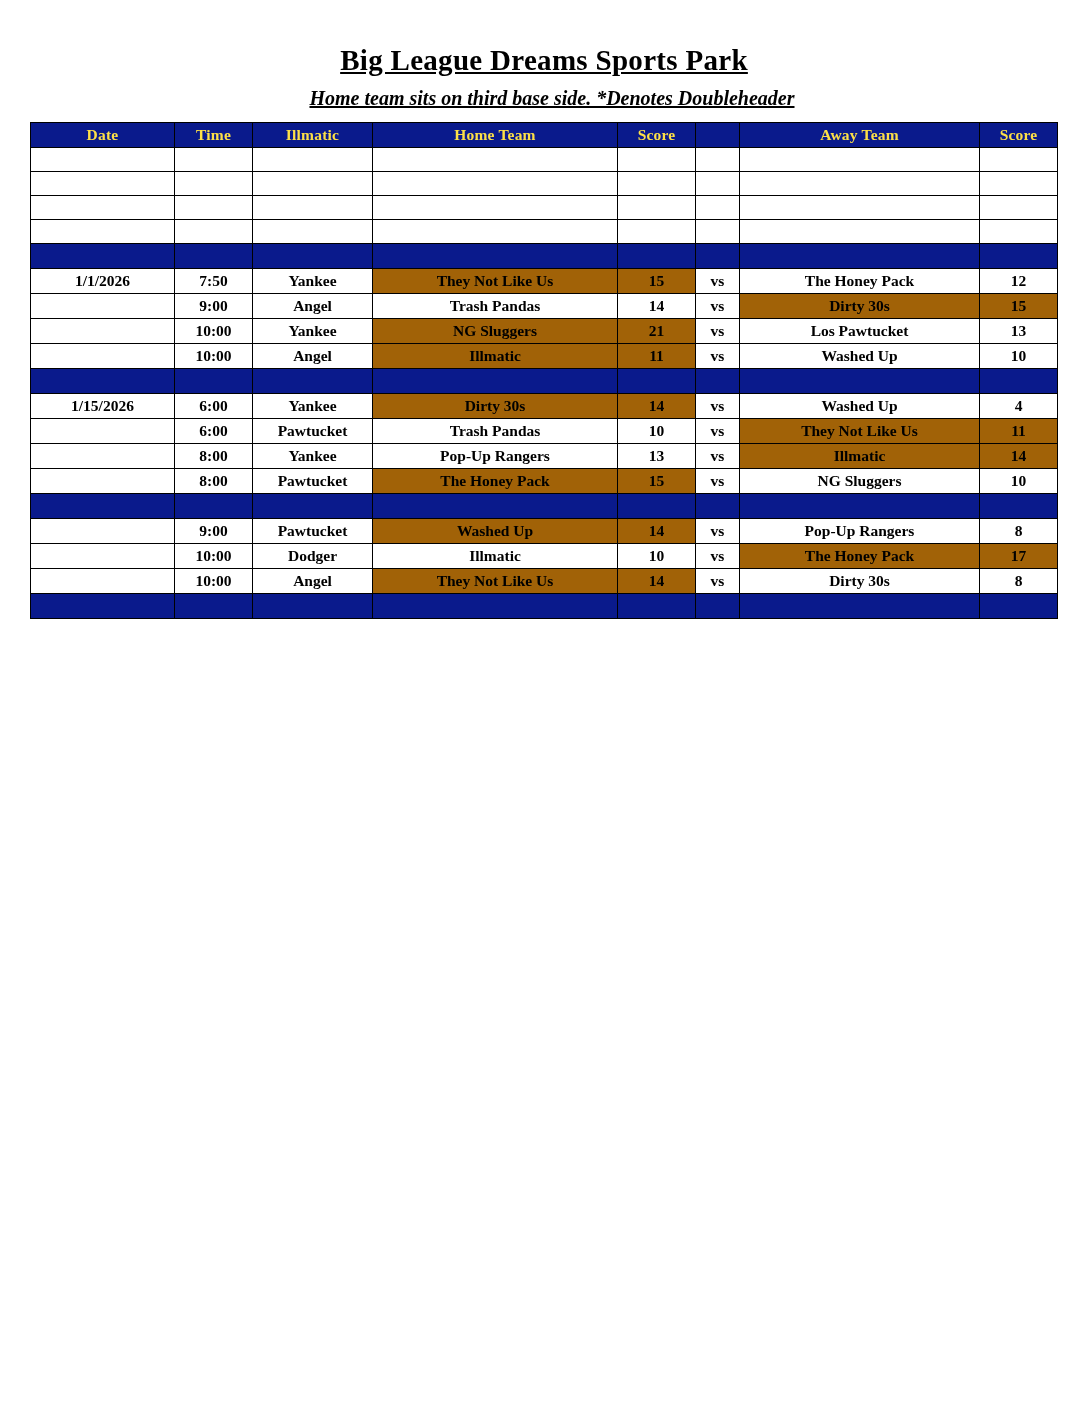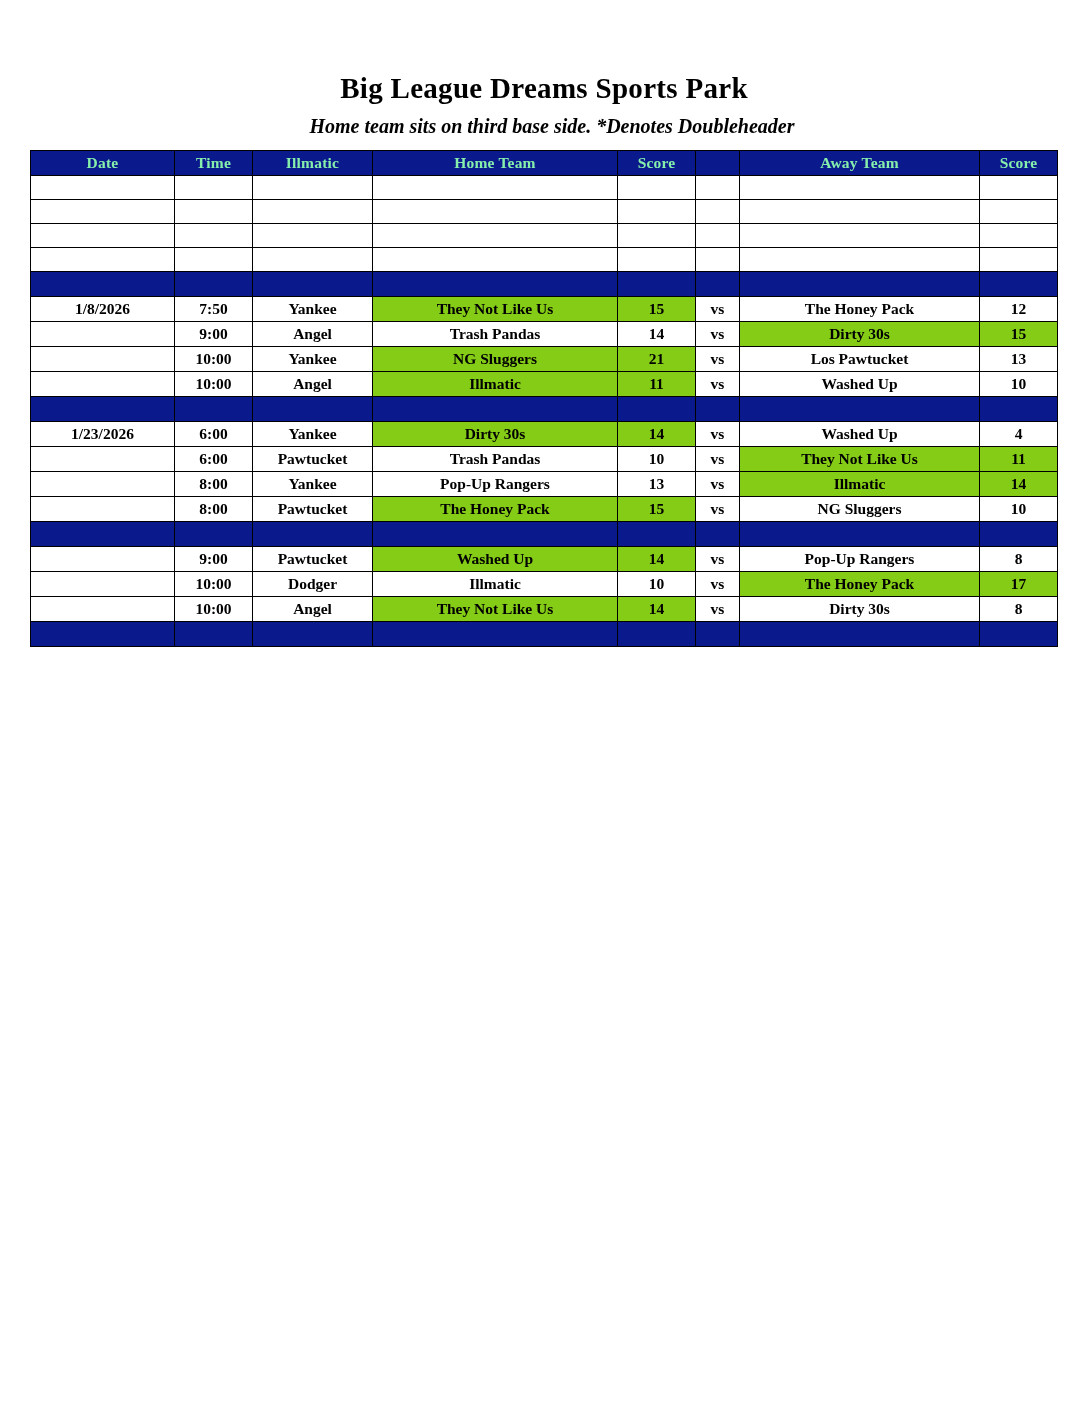--- a/index.html
+++ b/index.html
@@ -15,21 +15,22 @@
     position: relative;
   }
   .page {
     width: 1088px;
     height: 1408px;
     box-sizing: border-box;
     padding: 0;
   }
   .titles {
     text-align: center;
-    padding-top: 72px;
+    padding-top: 44px;
+    text-decoration: underline;
   }
   .title-main {
     font-family: "Liberation Serif", serif;
     font-size: 29px;
     font-weight: bold;
     letter-spacing: 0.3px;
     line-height: 1.15;
   }
   .title-sub {
     font-family: "Liberation Serif", serif;
@@ -59,36 +60,36 @@
     height: 24px;
     font-size: 15.5px;
     font-weight: bold;
     text-align: center;
     vertical-align: middle;
     overflow: hidden;
     white-space: nowrap;
   }
   thead th {
     background: #0a1a8c;
-    color: #86efac;
+    color: #fde047;
     height: 26px;
     font-size: 16px;
     letter-spacing: 0.2px;
   }
   tr.blank td {
     height: 23px;
     background: #ffffff;
   }
   tr.bluebar td {
     background: #0a1a8c;
     height: 24px;
     border-color: #000000;
   }
   td.hl {
-    background: #84cc16;
+    background: #a16207;
   }
   td.vs {
     font-weight: bold;
     font-size: 14px;
   }
   
   col.c-date  { width: 144px; }
   col.c-time  { width: 78px; }
   col.c-rep   { width: 120px; }
   col.c-home  { width: 245px; }
@@ -175,21 +176,21 @@
           <td>&nbsp;</td>
           <td>&nbsp;</td>
           <td>&nbsp;</td>
           <td>&nbsp;</td>
           <td>&nbsp;</td>
           <td>&nbsp;</td>
           <td>&nbsp;</td>
           <td>&nbsp;</td>
         </tr>
         <tr>
-          <td>1/8/2026</td>
+          <td>1/1/2026</td>
           <td>7:50</td>
           <td>Yankee</td>
           <td class="hl">They Not Like Us</td>
           <td class="hl">15</td>
           <td class="vs">vs</td>
           <td>The Honey Pack</td>
           <td>12</td>
         </tr>
         <tr>
           <td>&nbsp;</td>
@@ -225,21 +226,21 @@
           <td>&nbsp;</td>
           <td>&nbsp;</td>
           <td>&nbsp;</td>
           <td>&nbsp;</td>
           <td>&nbsp;</td>
           <td>&nbsp;</td>
           <td>&nbsp;</td>
           <td>&nbsp;</td>
         </tr>
         <tr>
-          <td>1/23/2026</td>
+          <td>1/15/2026</td>
           <td>6:00</td>
           <td>Yankee</td>
           <td class="hl">Dirty 30s</td>
           <td class="hl">14</td>
           <td class="vs">vs</td>
           <td>Washed Up</td>
           <td>4</td>
         </tr>
         <tr>
           <td>&nbsp;</td>

